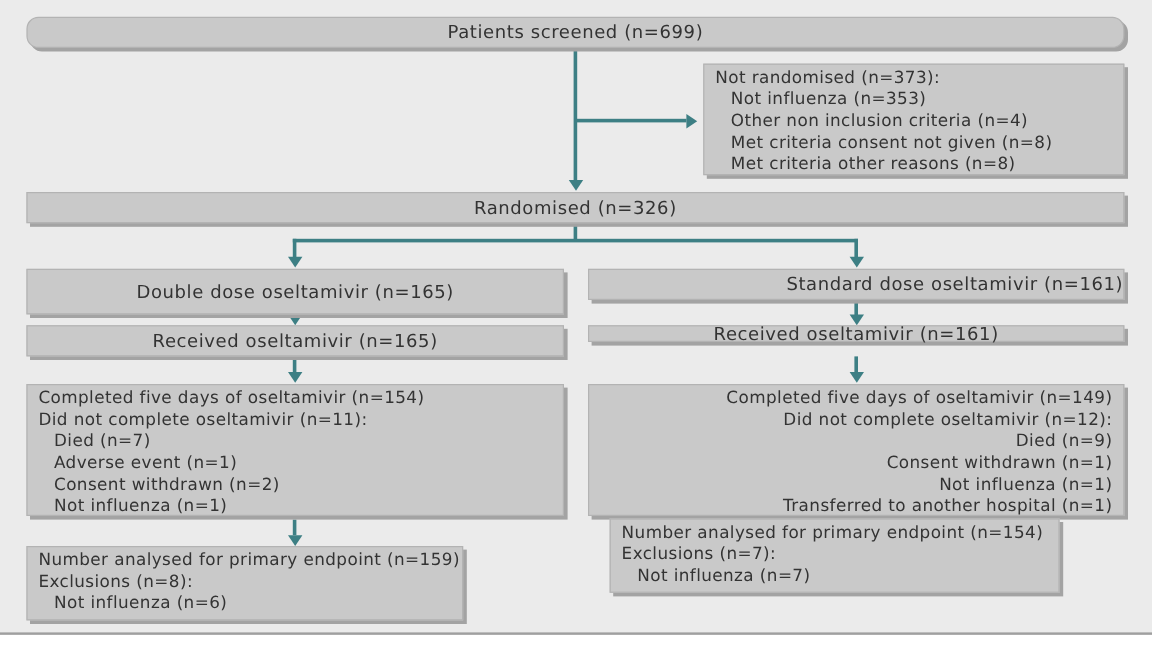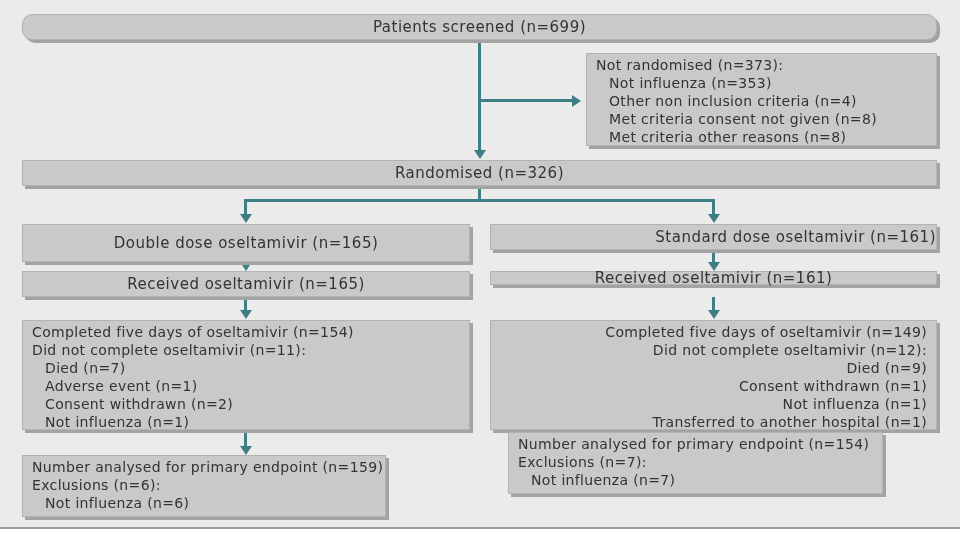--- a/index.html
+++ b/index.html
@@ -118,21 +118,21 @@
     <div class="line">Completed five days of oseltamivir (n=149)</div>
     <div class="line">Did not complete oseltamivir (n=12):</div>
     <div class="line indent">Died (n=9)</div>
     <div class="line indent">Consent withdrawn (n=1)</div>
     <div class="line indent">Not influenza (n=1)</div>
     <div class="line indent">Transferred to another hospital (n=1)</div>
   </div>
 
   <div class="box multi b-anal-l">
     <div class="line">Number analysed for primary endpoint (n=159)</div>
-    <div class="line">Exclusions (n=6):</div>
+    <div class="line">Exclusions (n=8):</div>
     <div class="line indent">Not influenza (n=6)</div>
   </div>
   <div class="box multi b-anal-r">
     <div class="line">Number analysed for primary endpoint (n=154)</div>
     <div class="line">Exclusions (n=7):</div>
     <div class="line indent">Not influenza (n=7)</div>
   </div>
 </div>
 
 </body></html>

